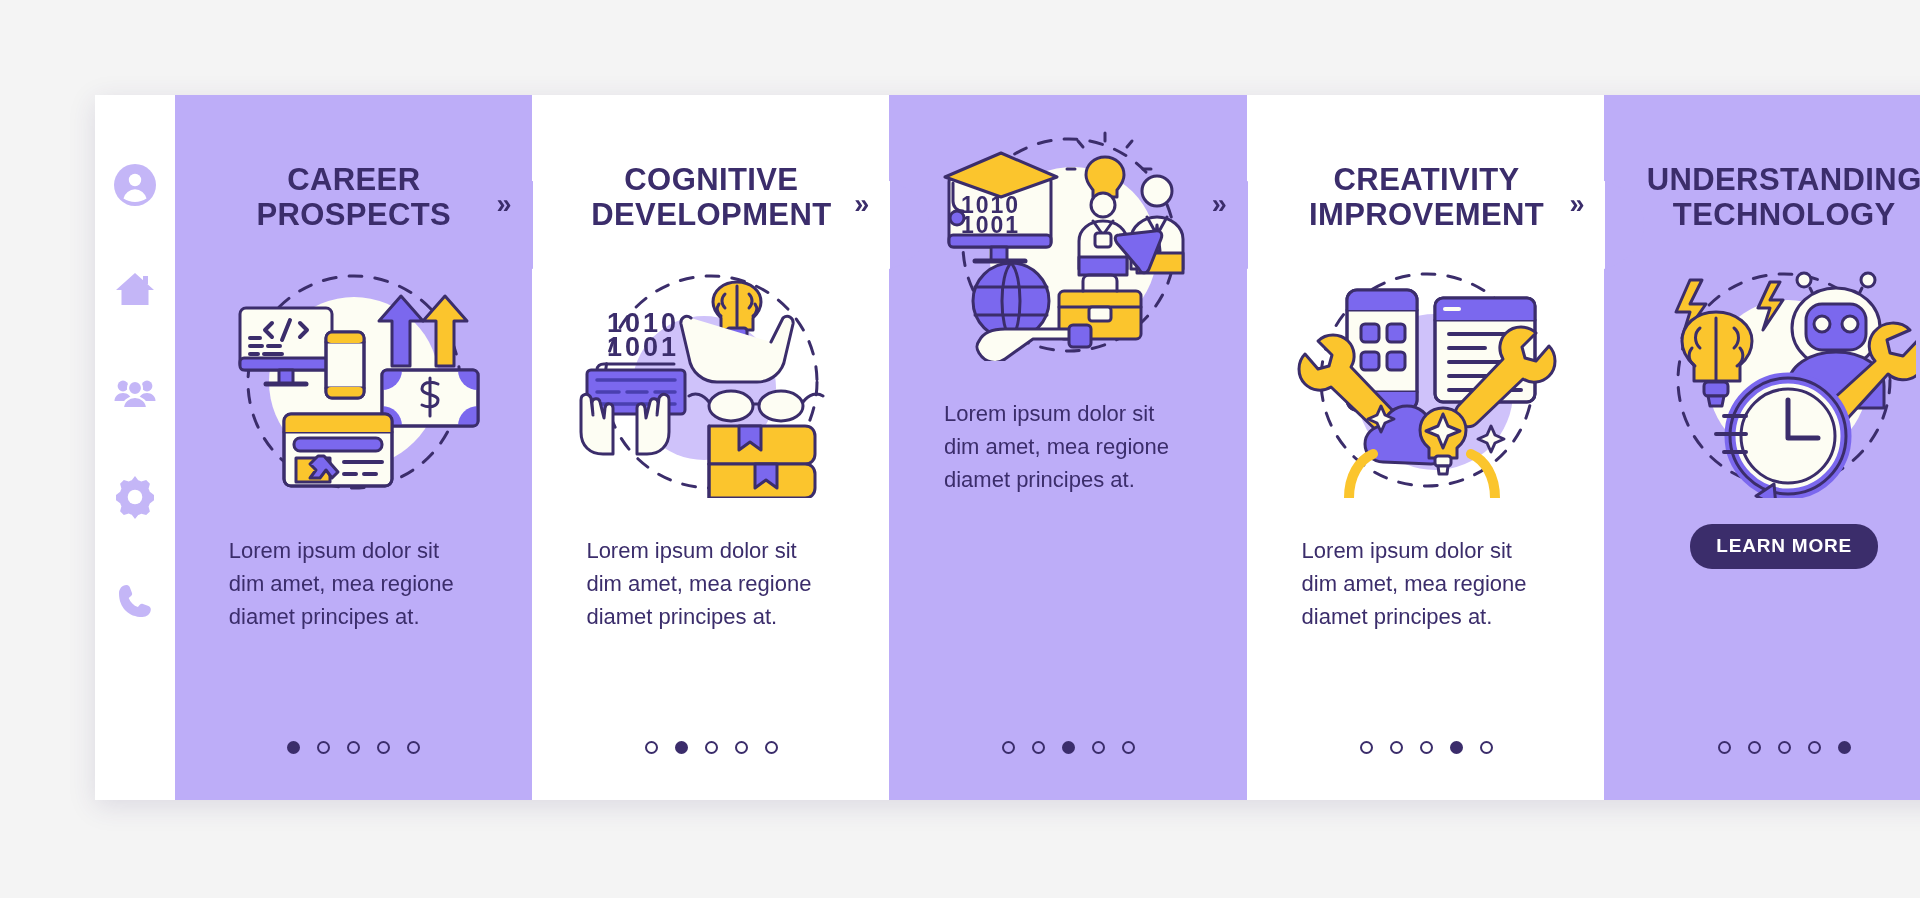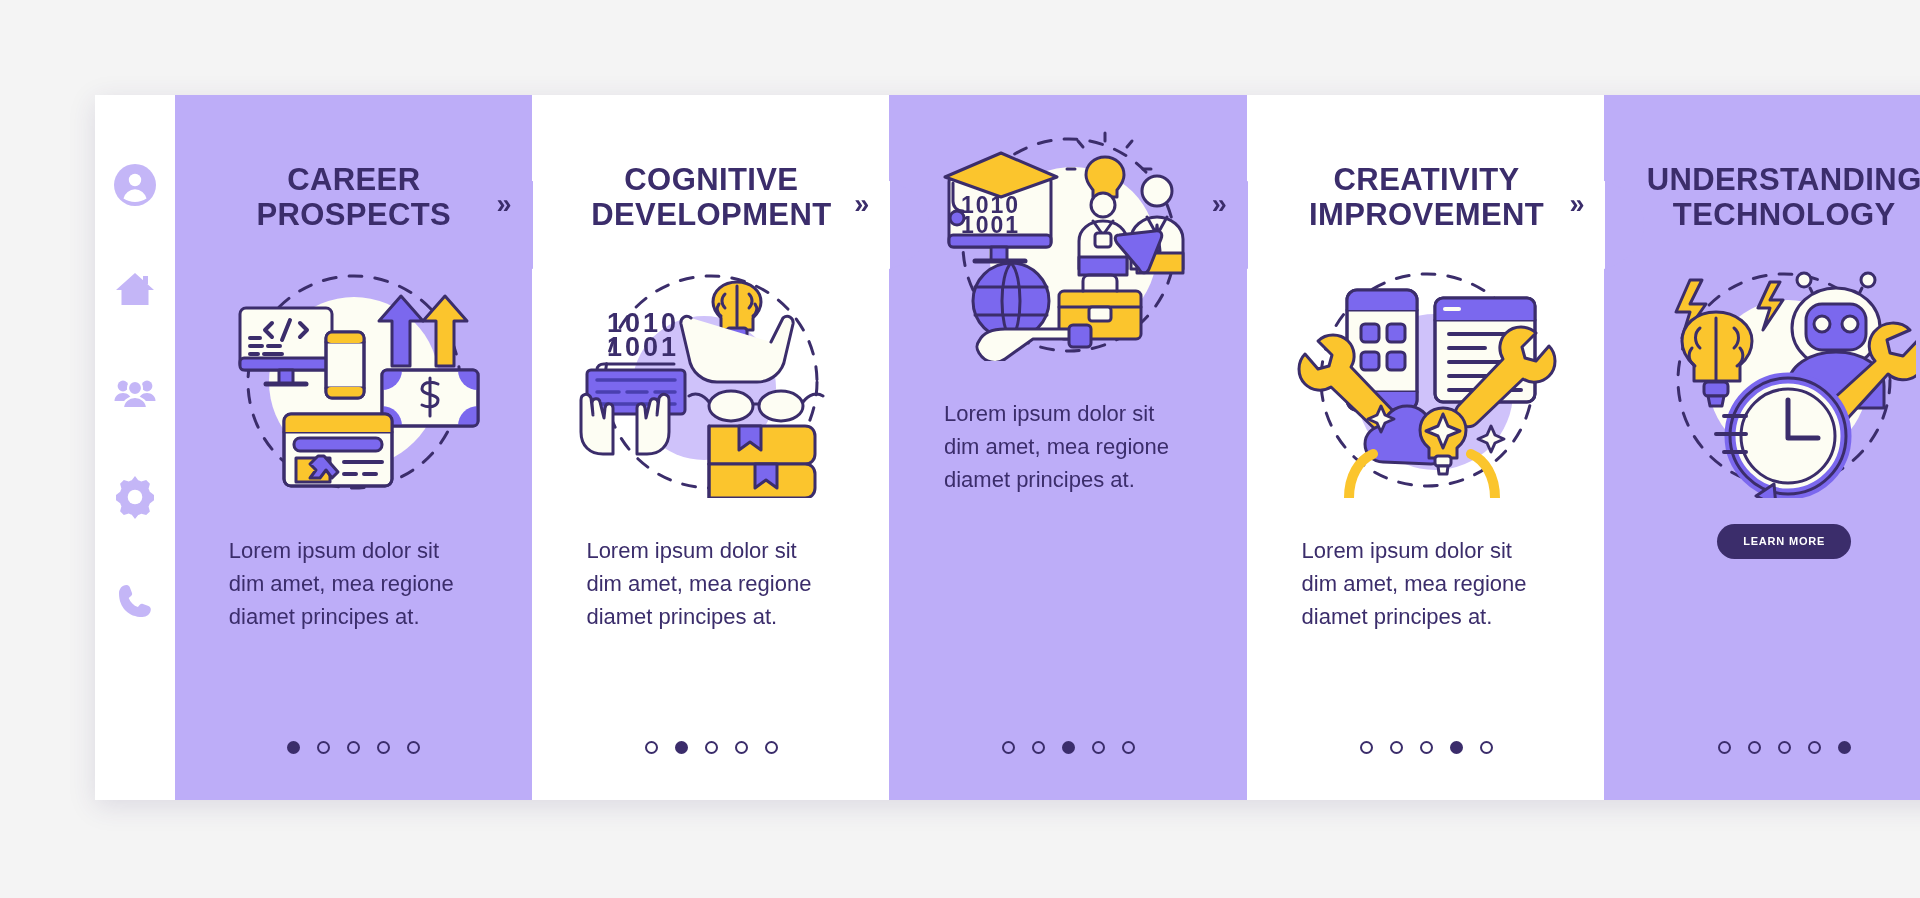--- a/index.html
+++ b/index.html
@@ -103,21 +103,21 @@
     position:relative;
   }
 
   .learn-more {
     margin-top:26px;
     background:#3b2d6b;
     color:#ffffff;
     border:none;
     border-radius:22px;
     padding:11px 26px 12px;
-    font-size:11px;
+    font-size:19px;
     font-weight:bold;
     letter-spacing:0.8px;
     font-family:"Liberation Sans", sans-serif;
     cursor:pointer;
     z-index:4;
     position:relative;
   }
 
   .dots {
     position:absolute;

